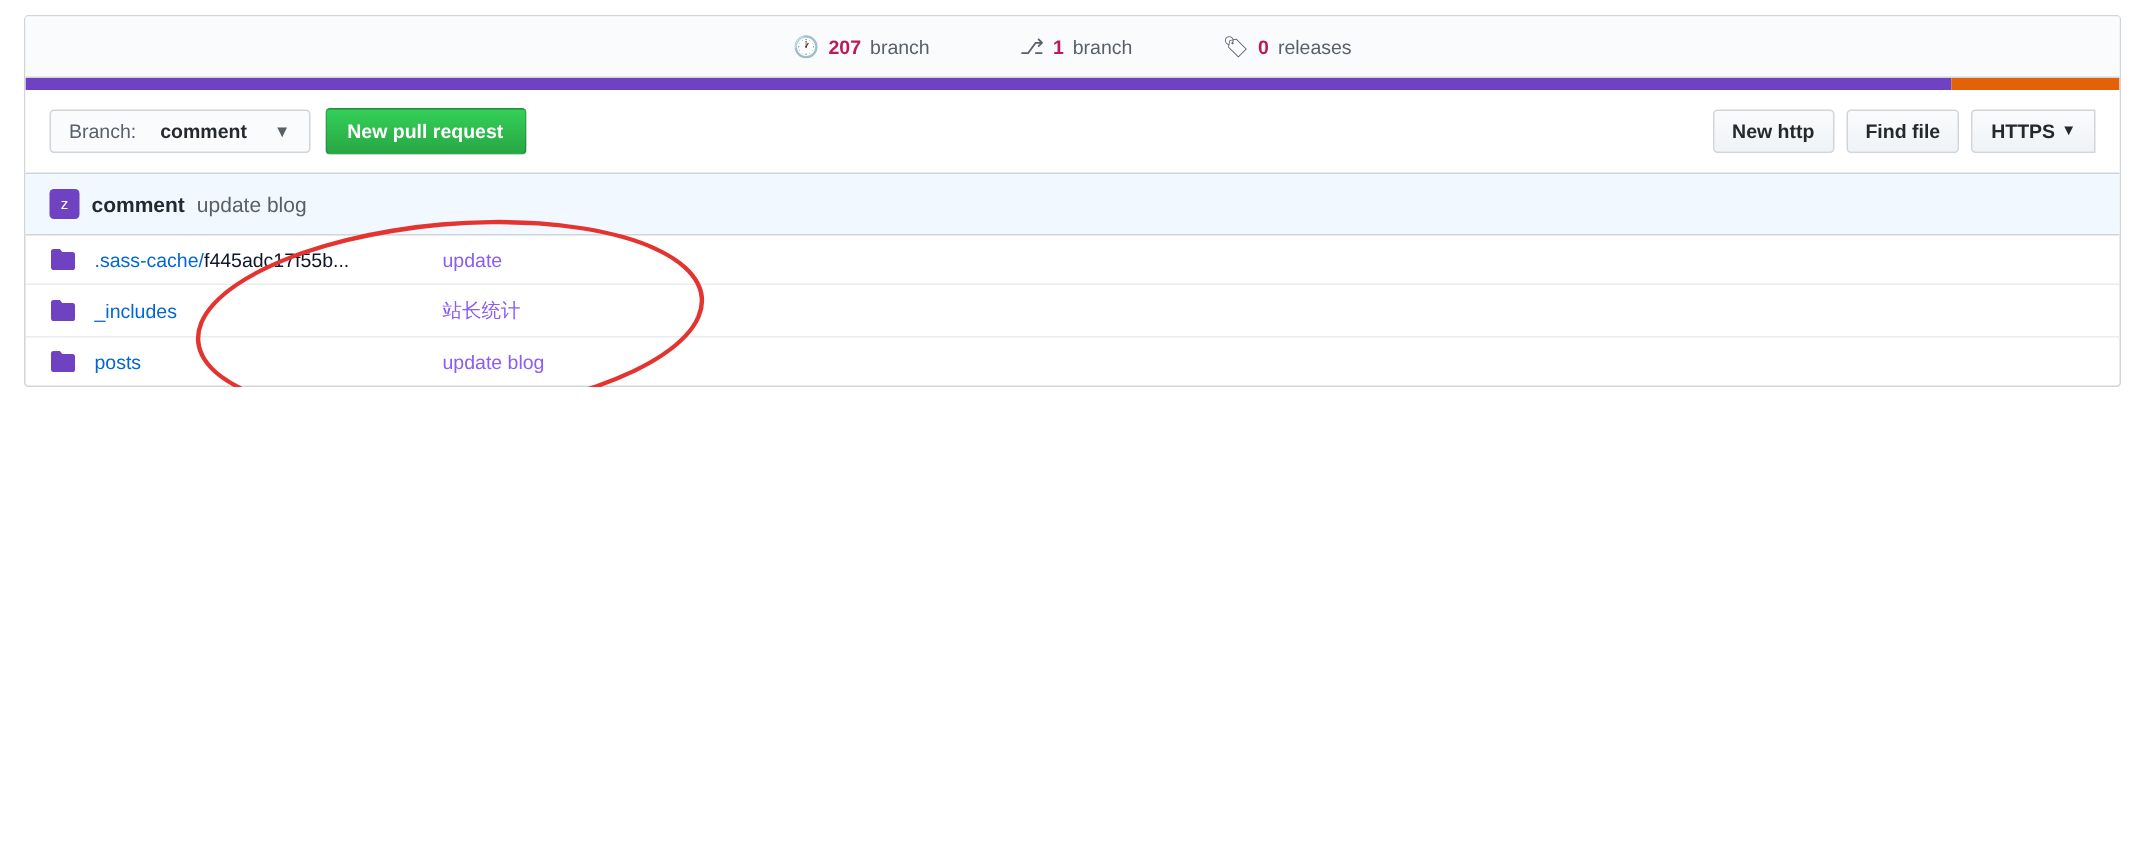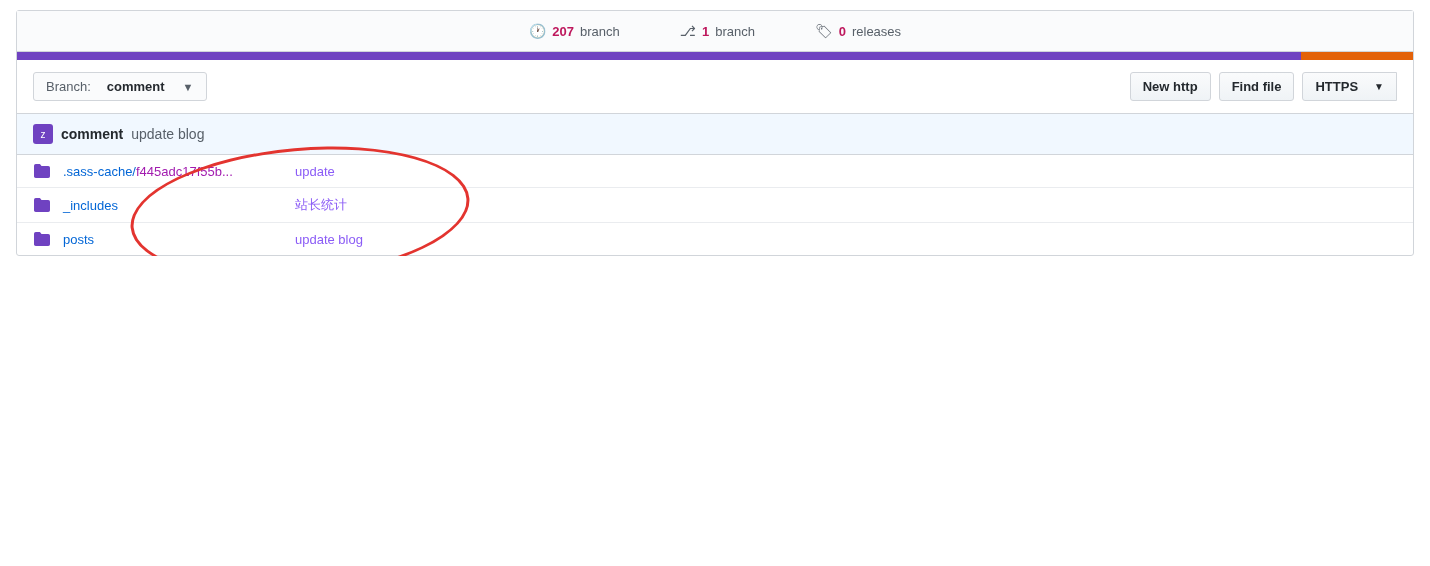--- a/index.html
+++ b/index.html
@@ -125,21 +125,21 @@
       padding: 6px 12px;
       font-size: 13px;
       font-weight: 600;
       cursor: pointer;
       color: #24292e;
     }
 
     .btn-clone {
       display: flex;
       align-items: center;
-      gap: 16px;
+      gap: 4px;
       background: linear-gradient(#fafbfc, #eff3f6);
       border: 1px solid #d1d5da;
       border-radius: 3px 0 0 3px;
       padding: 6px 12px;
       font-size: 13px;
       font-weight: 600;
       cursor: pointer;
       color: #24292e;
     }
 
@@ -273,20 +273,21 @@
       <div class="progress-orange"></div>
     </div>
 
     <div class="toolbar">
       <div class="toolbar-left">
         <div class="branch-select">
           <span style="color:#586069;">Branch:</span>
           <span class="branch-name">comment</span>
           <span class="chevron">▼</span>
         </div>
+        <button class="btn-green">New pull request</button>
       </div>
       <div class="toolbar-right">
         <button class="btn-default">New http</button>
         <button class="btn-default">Find file</button>
         <div style="display:flex; align-items:center;">
           <button class="btn-clone">
             <span>HTTPS</span>
             <span style="font-size:10px;">▼</span>
           </button>
         </div>
@@ -299,21 +300,21 @@
       <span class="commit-message">update blog</span>
     </div>
 
     <div class="file-list">
 
       <div class="file-row">
         <svg class="folder-icon" viewBox="0 0 16 16" fill="#6f42c1">
           <path d="M1.75 1A1.75 1.75 0 0 0 0 2.75v10.5C0 14.216.784 15 1.75 15h12.5A1.75 1.75 0 0 0 16 13.25v-8.5A1.75 1.75 0 0 0 14.25 3H7.5L6.33 1.55A.75.75 0 0 0 5.75 1H1.75z"></path>
         </svg>
         <div class="file-name">
-          <a href="#">.sass-cache/</a><a href="#" style="color:#a21caf;">f445adc17f55b...</a>
+          <a href="#">.sass-cache/</a><a href="#" style="color:#0f172a;">f445adc17f55b...</a>
         </div>
         <div class="file-commit">update</div>
       </div>
 
       <div class="file-row">
         <svg class="folder-icon" viewBox="0 0 16 16" fill="#6f42c1">
           <path d="M1.75 1A1.75 1.75 0 0 0 0 2.75v10.5C0 14.216.784 15 1.75 15h12.5A1.75 1.75 0 0 0 16 13.25v-8.5A1.75 1.75 0 0 0 14.25 3H7.5L6.33 1.55A.75.75 0 0 0 5.75 1H1.75z"></path>
         </svg>
         <div class="file-name">
           <a href="#">_includes</a>

